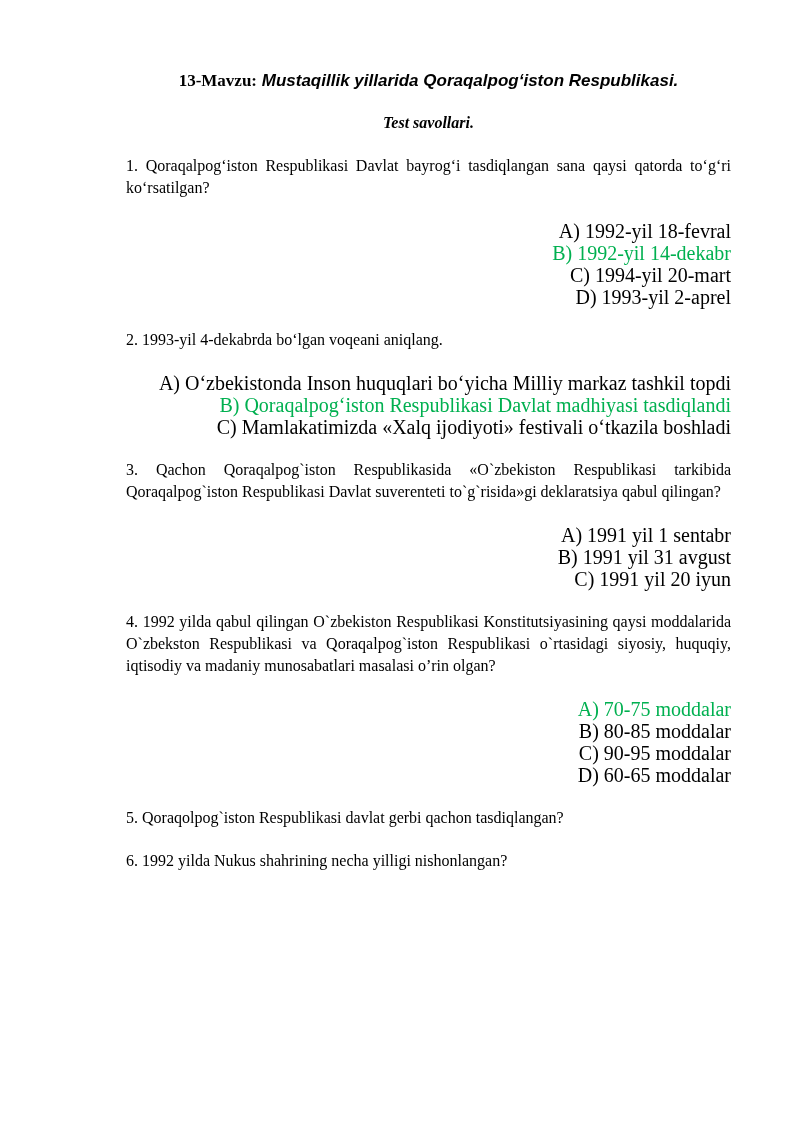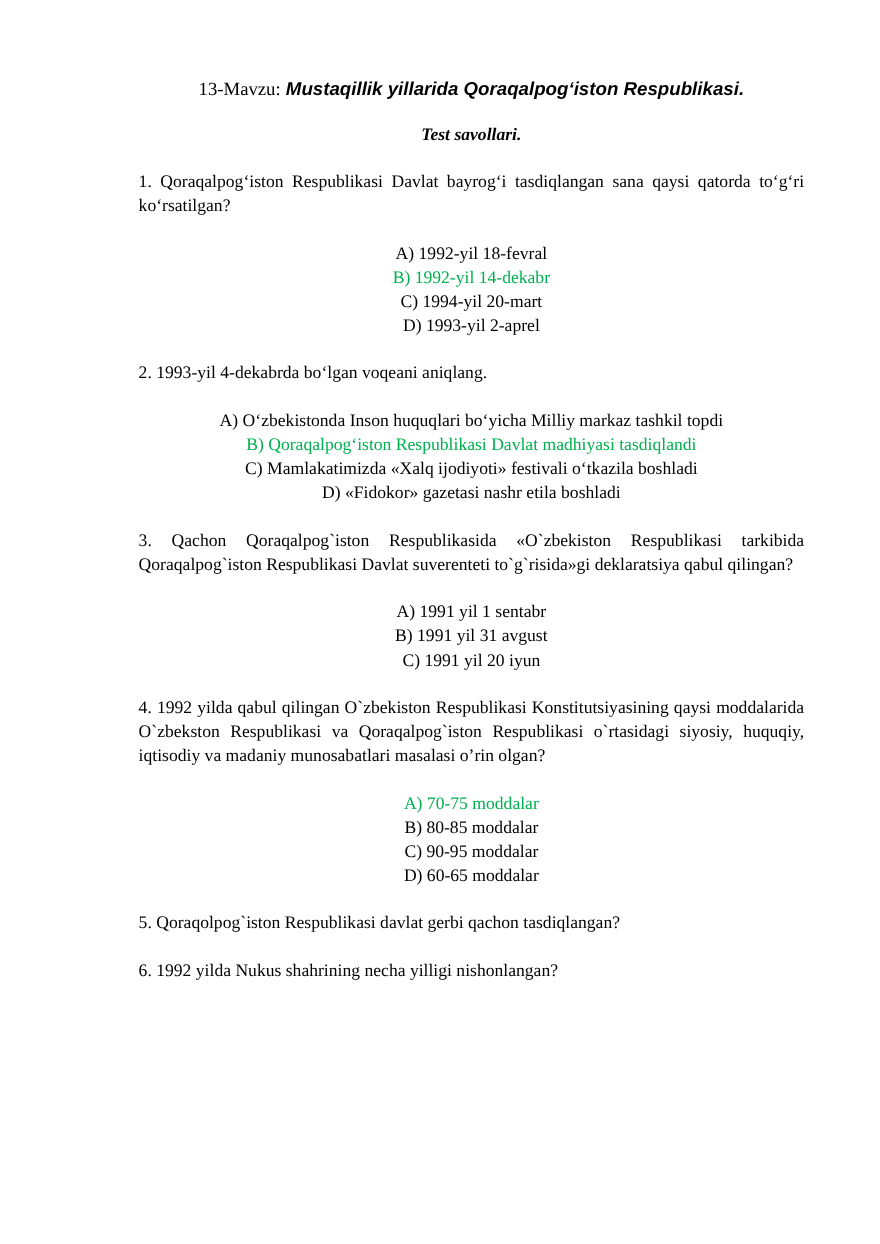--- a/index.html
+++ b/index.html
@@ -20,21 +20,21 @@
   }
   .doc-title {
     text-align: center;
     font-size: 17px;
     line-height: 22px;
     margin: 0 0 20px 0;
     font-weight: bold;
   }
   .doc-title .title-prefix {
     font-family: "Liberation Serif", serif;
-    font-weight: normal;
+    font-weight: bold;
   }
   .doc-title .title-main {
     font-family: "Liberation Sans", sans-serif;
     font-weight: bold;
     font-style: italic;
   }
   .doc-subtitle {
     text-align: center;
     font-size: 16px;
     line-height: 22px;
@@ -44,23 +44,23 @@
   }
   .question { margin: 11px; }
   .question-text {
     font-size: 16px;
     line-height: 22px;
     text-align: justify;
     margin: 21px 0;
   }
   .options { margin: 21px 0; }
   .option {
-    font-size: 16px;
+    font-size: 20px;
     line-height: 22px;
-    text-align: center;
+    text-align: right;
   }
   .option.correct { color: var(--accent); }
 </style>
 </head>
 <body>
 
 <div class="page">
   <h1 class="doc-title"><span class="title-prefix">13-Mavzu:</span><span class="title-main"> Mustaqillik yillarida Qoraqalpog‘iston Respublikasi.</span></h1>
   <h2 class="doc-subtitle">Test savollari.</h2>
 
@@ -74,21 +74,20 @@
           <div class="option">D) 1993-yil 2-aprel</div>
         </div>
   </div>
 
   <div class="question">
     <p class="question-text">2. 1993-yil 4-dekabrda bo‘lgan voqeani aniqlang.</p>
     <div class="options">
           <div class="option">A) O‘zbekistonda Inson huquqlari bo‘yicha Milliy markaz tashkil topdi</div>
           <div class="option correct">B) Qoraqalpog‘iston Respublikasi Davlat madhiyasi tasdiqlandi</div>
           <div class="option">C) Mamlakatimizda «Xalq ijodiyoti» festivali o‘tkazila boshladi</div>
-          <div class="option">D) «Fidokor» gazetasi nashr etila boshladi</div>
         </div>
   </div>
 
   <div class="question">
     <p class="question-text">3. Qachon Qoraqalpog`iston Respublikasida «O`zbekiston Respublikasi tarkibida Qoraqalpog`iston Respublikasi Davlat suverenteti to`g`risida»gi deklaratsiya qabul qilingan?</p>
     <div class="options">
           <div class="option">A) 1991 yil 1 sentabr</div>
           <div class="option">B) 1991 yil 31 avgust</div>
           <div class="option">C) 1991 yil 20 iyun</div>
         </div>

